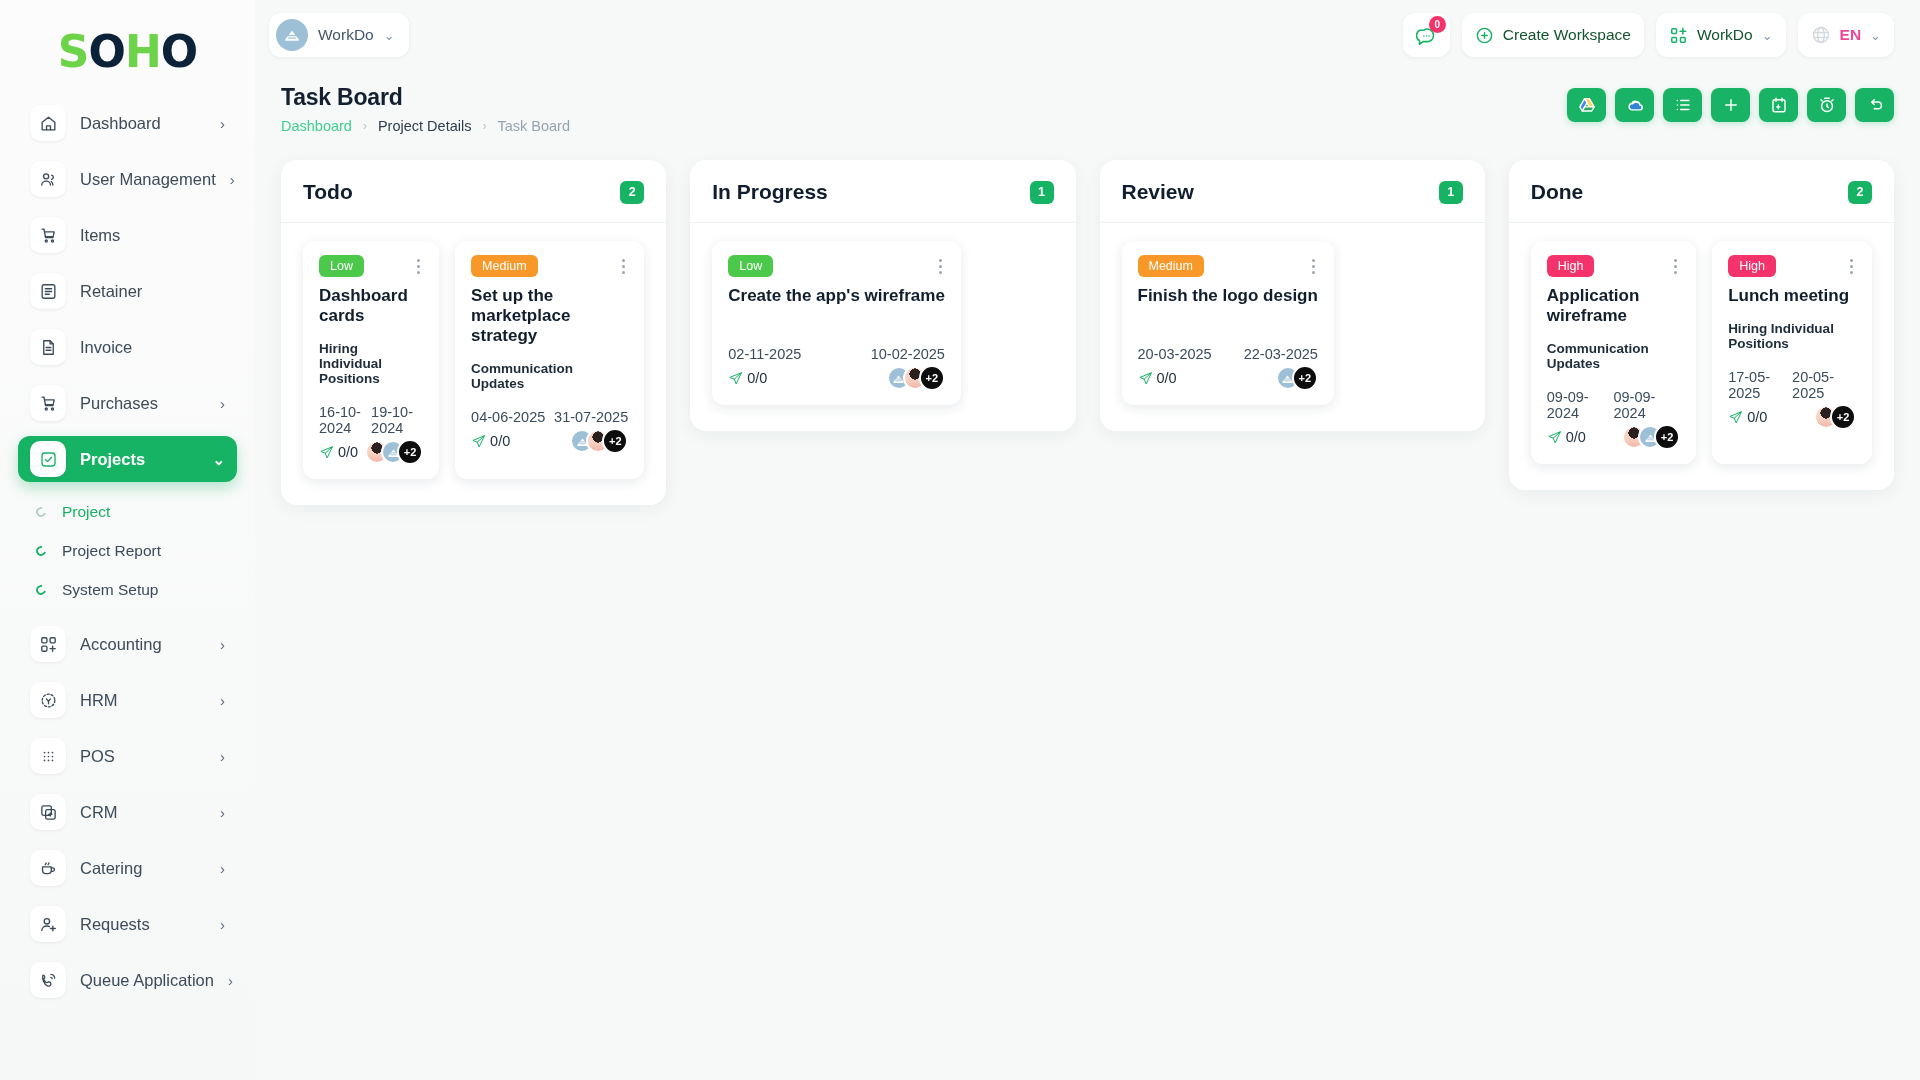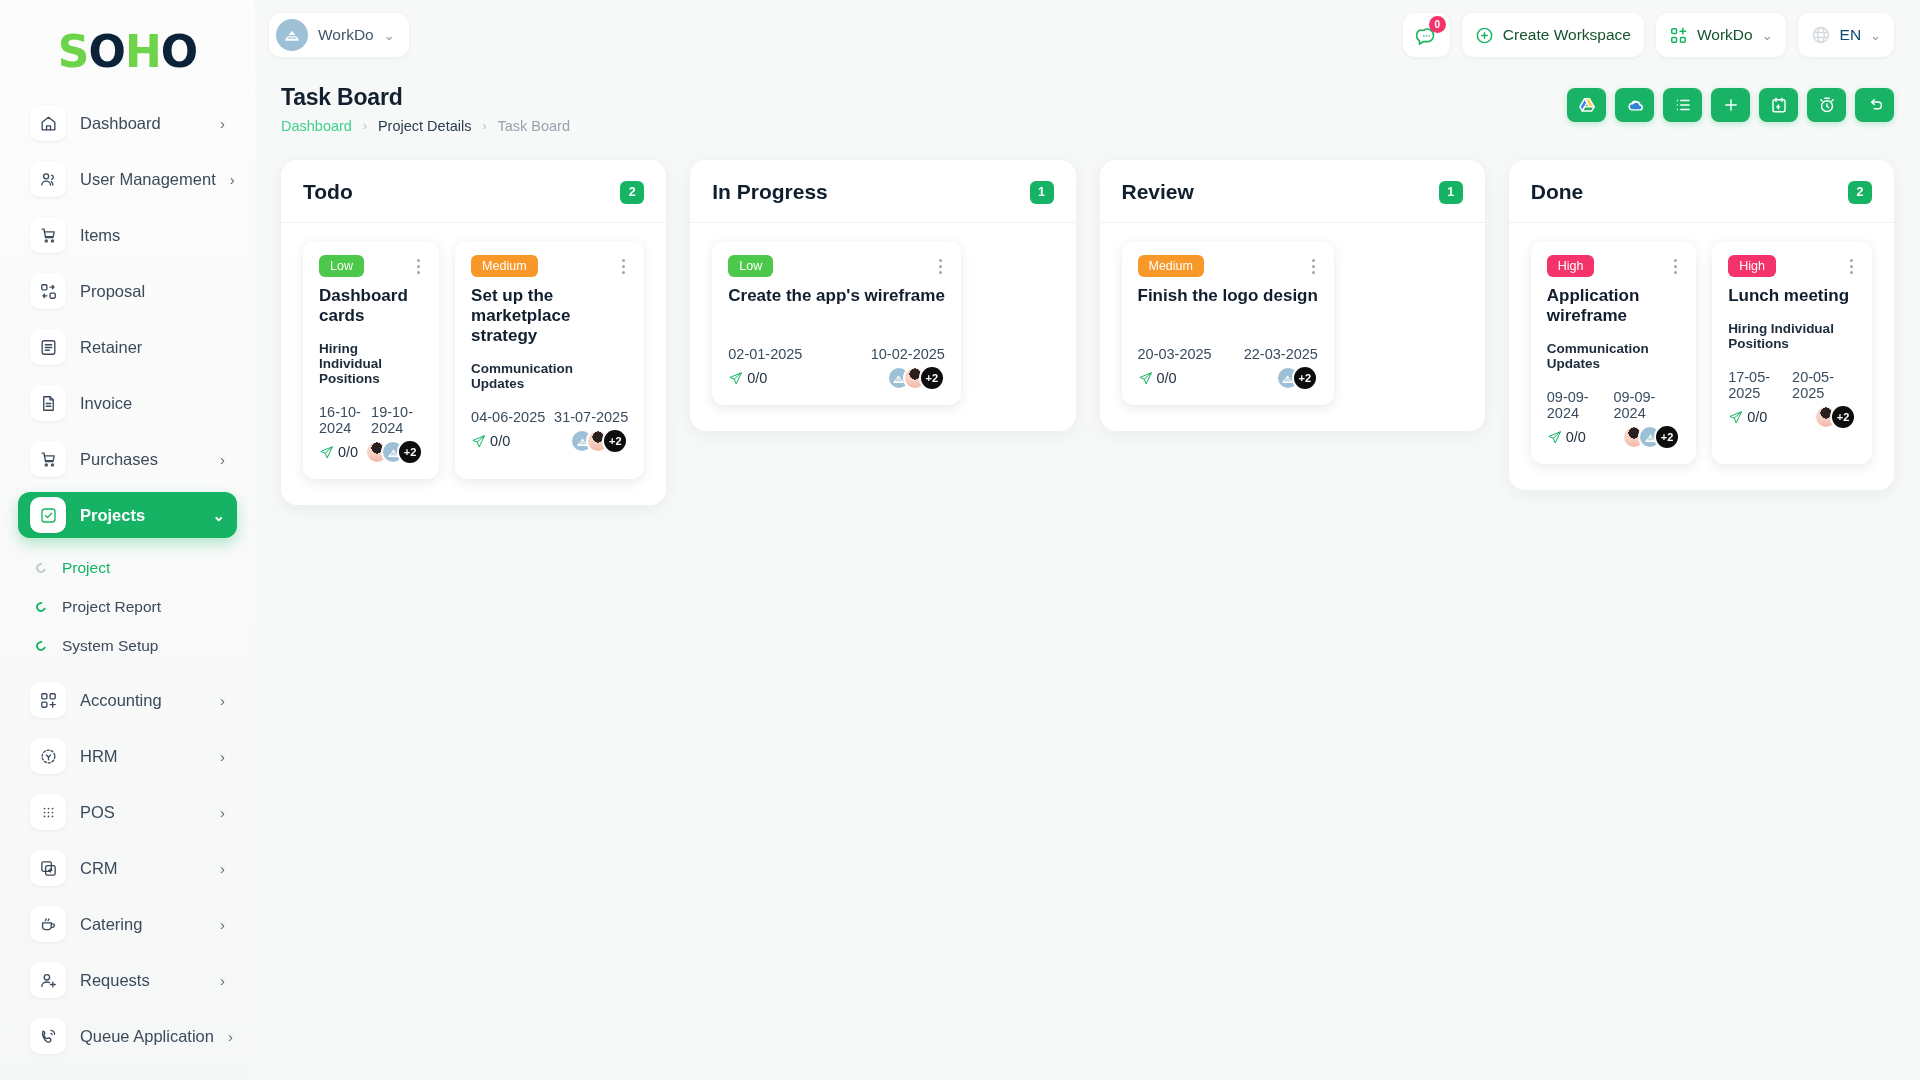--- a/index.html
+++ b/index.html
@@ -95,21 +95,21 @@
     box-shadow: 0 1px 4px rgba(17,38,60,.06); cursor:pointer; position:relative;
     padding: 0 13px; gap: 9px;
   }
   .badge-count {
     position:absolute; top:3px; right:4px;
     background:#f5336b; color:#fff; font-size:10px; font-weight:700;
     width:17px; height:17px; border-radius:50%;
     display:flex; align-items:center; justify-content:center;
   }
   .pill-txt { color:#14532d; font-size:15.5px; white-space:nowrap; }
-  .pill-txt.green { color:#0c4a6e; font-weight:400; }
+  .pill-txt.green { color:#ec4899; font-weight:700; }
 
   
   .page-head { padding: 14px 26px 0 26px; display:flex; align-items:flex-start; }
   .page-title { font-size: 23px; font-weight: 700; color:#12202f; letter-spacing:-.2px; }
   .crumbs { margin-top: 7px; display:flex; align-items:center; gap:11px; font-size:14.5px; }
   .crumbs a { text-decoration:none; cursor:pointer; }
   .cr-green { color:#3fcf8e; }
   .cr-dark { color:#2e3d4e; }
   .cr-gray { color:#97a3ae; }
   .cr-sep { color:#b9c2ca; font-size:12px; }
@@ -224,30 +224,20 @@
             <path d="M6.8 7.5h12.4l-1.3 6H8"></path>
             <circle cx="9.2" cy="19" r="1.3"></circle>
             <circle cx="17" cy="19" r="1.3"></circle>
           </svg>
         </span>
         <span class="lbl">Items</span>
       </div>
       <div class="nav-item">
         <span class="ic">
           <svg viewBox="0 0 24 24">
-            <rect x="3.5" y="3.5" width="6.5" height="6.5" rx="1.4"></rect>
-            <rect x="14" y="14" width="6.5" height="6.5" rx="1.4"></rect>
-            <path d="M14 6.5h5l-2 -2M19 6.5l-2 2M10 17.5H5l2-2M5 17.5l2 2"></path>
-          </svg>
-        </span>
-        <span class="lbl">Proposal</span>
-      </div>
-      <div class="nav-item">
-        <span class="ic">
-          <svg viewBox="0 0 24 24">
             <rect x="4" y="3.5" width="16" height="17" rx="2.4"></rect>
             <path d="M8 8.5h8M8 12h8M8 15.5h5"></path>
           </svg>
         </span>
         <span class="lbl">Retainer</span>
       </div>
       <div class="nav-item">
         <span class="ic">
           <svg viewBox="0 0 24 24">
             <path d="M6 3.5h8l4 4v13H6z"></path>
@@ -582,21 +572,21 @@
               <span class="prio low">Low</span>
               <span class="kebab">
                 <i></i>
                 <i></i>
                 <i></i>
               </span>
             </div>
             <div class="card-title">Create the app's wireframe</div>
             <div class="card-gap"></div>
             <div class="card-dates">
-              <span>02-01-2025</span>
+              <span>02-11-2025</span>
               <span>10-02-2025</span>
             </div>
             <div class="card-foot">
               <span class="send">
                 <svg viewBox="0 0 24 24">
                   <path d="M21 3L3 10.3l7 2.8 2.8 7z"></path>
                   <path d="M21 3l-11 10.1"></path>
                 </svg>
                 <span>0/0</span>
               </span>

